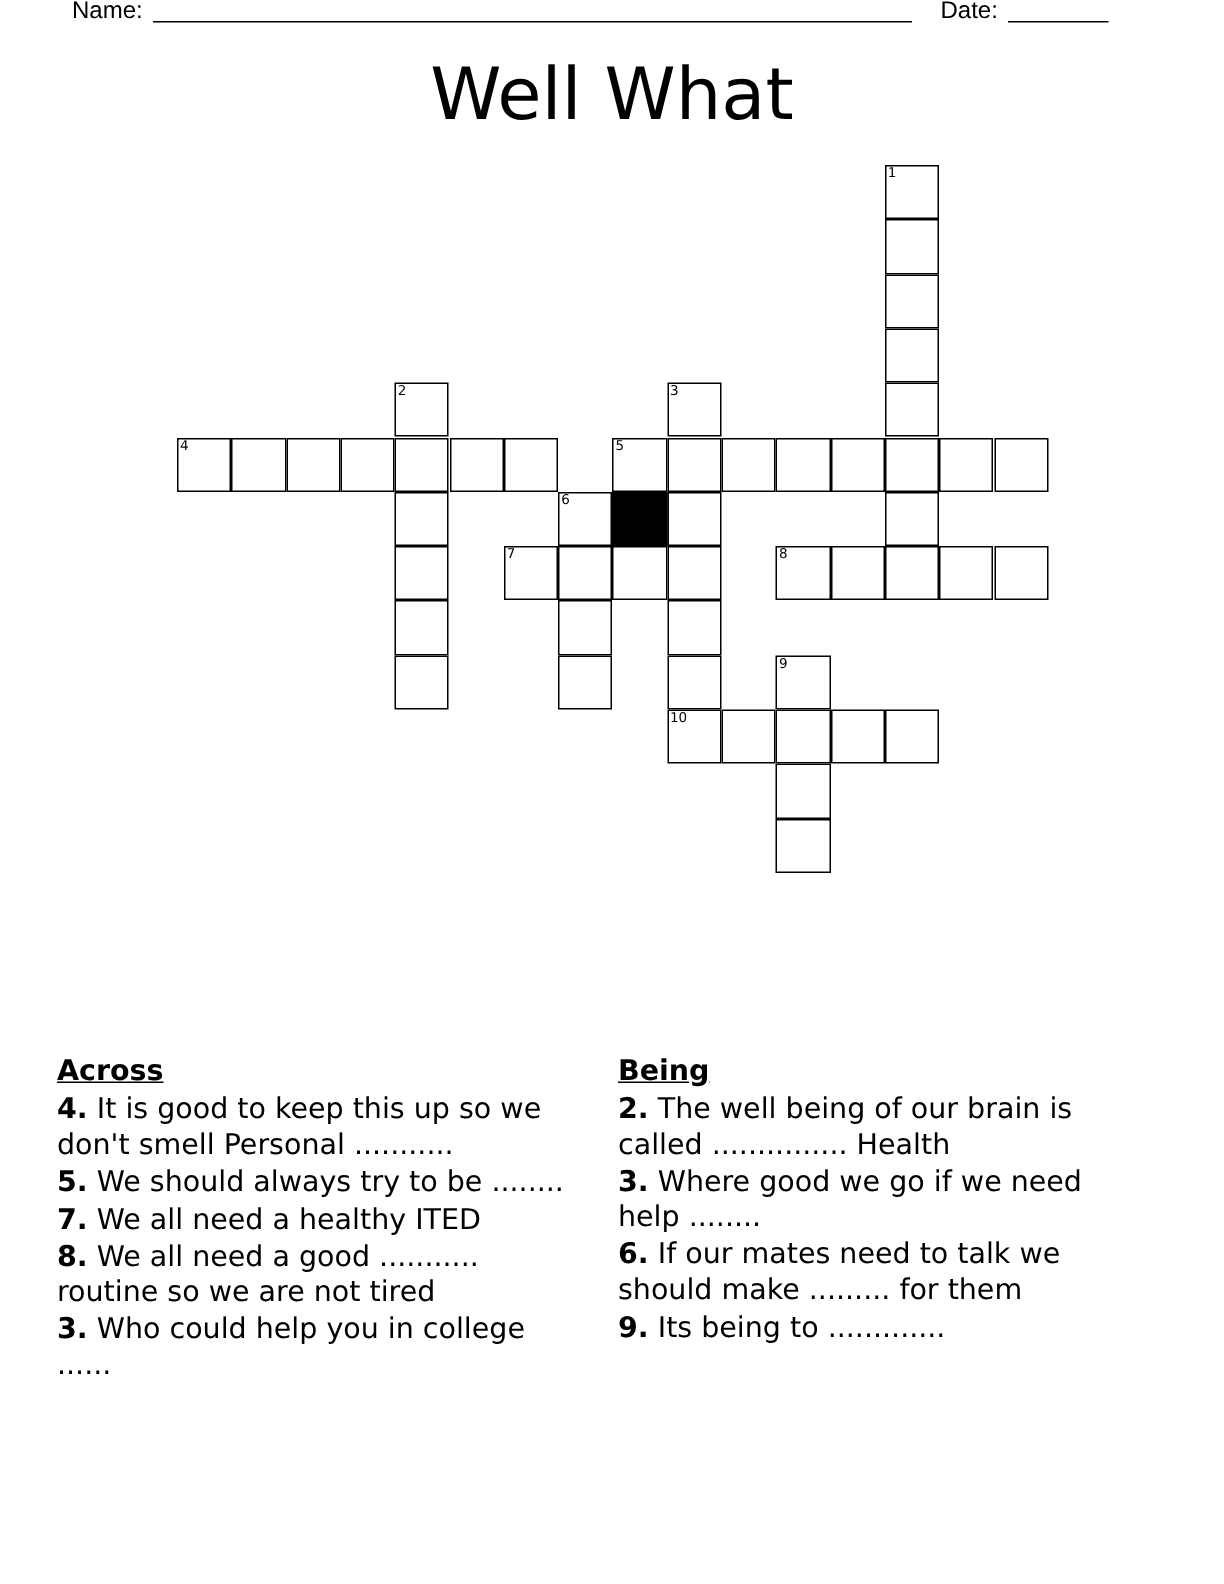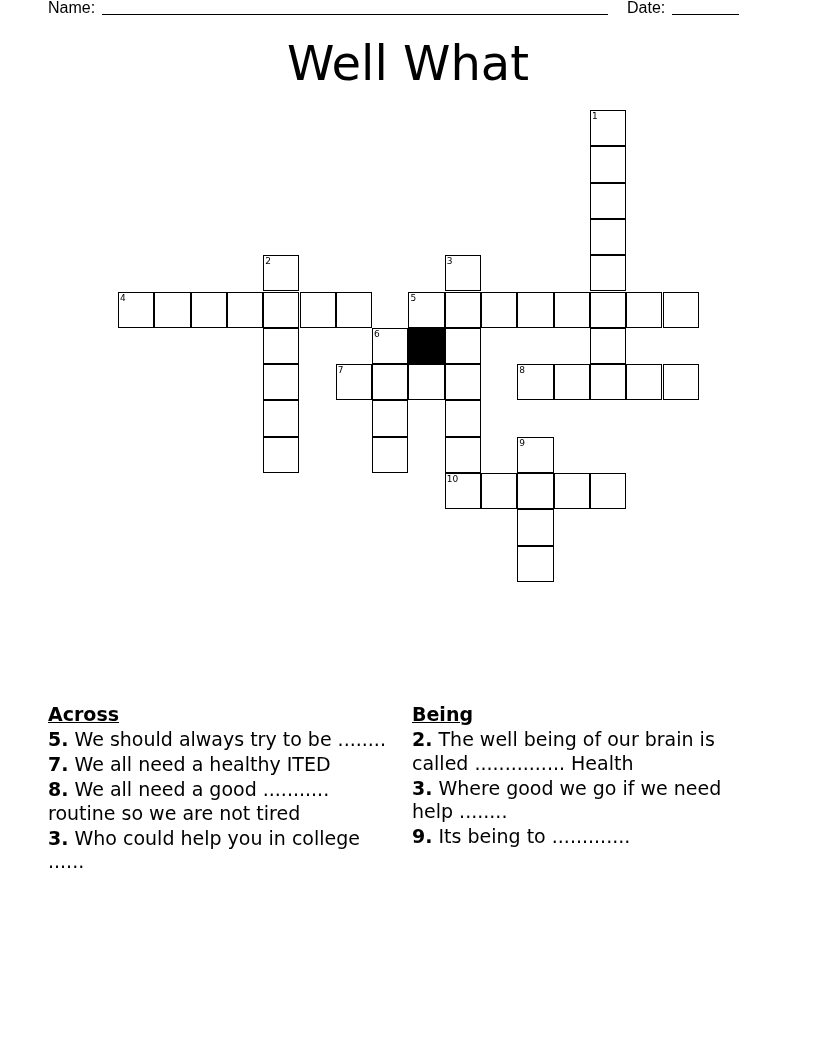--- a/index.html
+++ b/index.html
@@ -36,21 +36,21 @@
     }
     .cell.black { background: #000; }
     .cell .num {
       position: absolute; left: 1px; top: 0px; font-size: 9px; line-height: 10px;
       font-family: "DejaVu Sans", sans-serif;
     }
     .clues {
       position: absolute; top: 702px; font-family: "DejaVu Sans", sans-serif;
       font-size: 19px; line-height: 23.5px;
     }
-    .clues.across { left: 48px; width: 350px; }
+    .clues.across { left: 38px; width: 350px; }
     .clues.down { left: 412px; width: 350px; }
     .clues h3 {
       margin: 0 0 2px 0; font-size: 19px; font-weight: bold; text-decoration: underline;
       line-height: 24px;
     }
     .clue { margin: 0 0 1.5px 0; }
     .clue b { font-weight: bold; }
   </style>
 </head>
 <body>
@@ -133,24 +133,26 @@
     <div class="cell" style="left: 399.3px; top: 399.3px;"></div>
     <div class="cell" style="left: 399.3px; top: 435.6px;"></div>
     <div class="cell" style="left: 363px; top: 363px;"></div>
     <div class="cell" style="left: 435.6px; top: 363px;"></div>
     <div class="cell" style="left: 471.9px; top: 363px;"></div>
     <div class="cell black" style="left: 290.4px; top: 217.8px;"></div>
   </div>
 
 <div class="clues across">
   <h3>Across</h3>
+  <div class="clue"><b>4.</b><span> It is good to keep this up so we don't smell Personal ...........</span></div>
   <div class="clue"><b>5.</b><span> We should always try to be ........</span></div>
   <div class="clue"><b>7.</b><span> We all need a healthy ITED</span></div>
   <div class="clue"><b>8.</b><span> We all need a good ........... routine so we are not tired</span></div>
   <div class="clue"><b>3.</b><span> Who could help you in college ......</span></div>
 </div>
 
 <div class="clues down">
   <h3>Being</h3>
   <div class="clue"><b>2.</b><span> The well being of our brain is called ............... Health</span></div>
   <div class="clue"><b>3.</b><span> Where good we go if we need help ........</span></div>
+  <div class="clue"><b>6.</b><span> If our mates need to talk we should make ......... for them</span></div>
   <div class="clue"><b>9.</b><span> Its being to .............</span></div>
 </div>
 
 </body></html>

